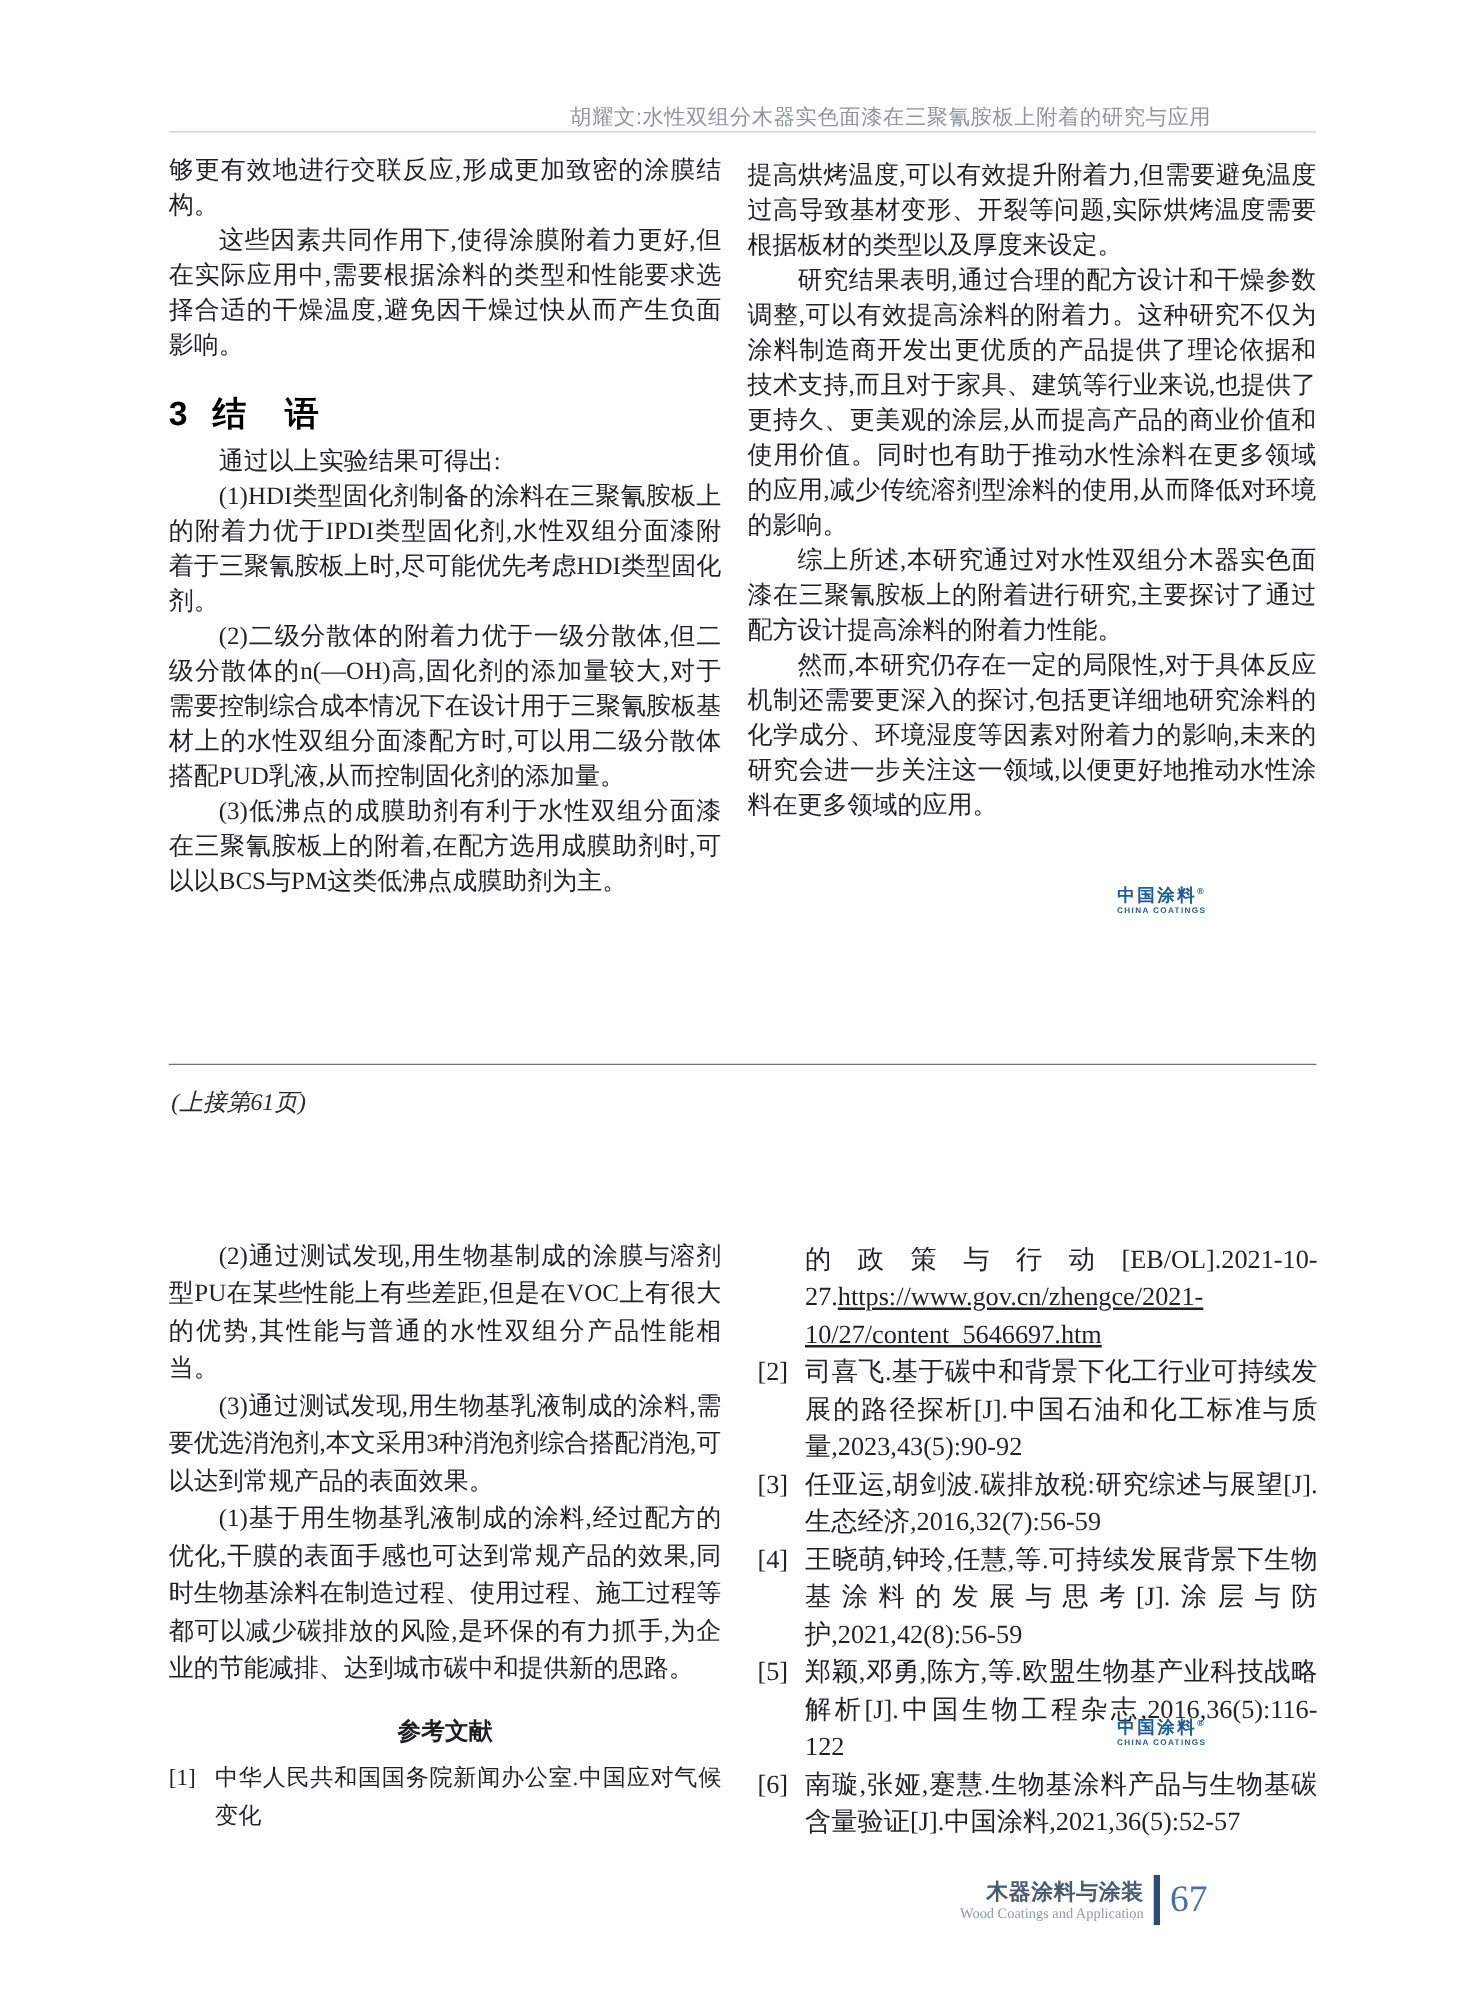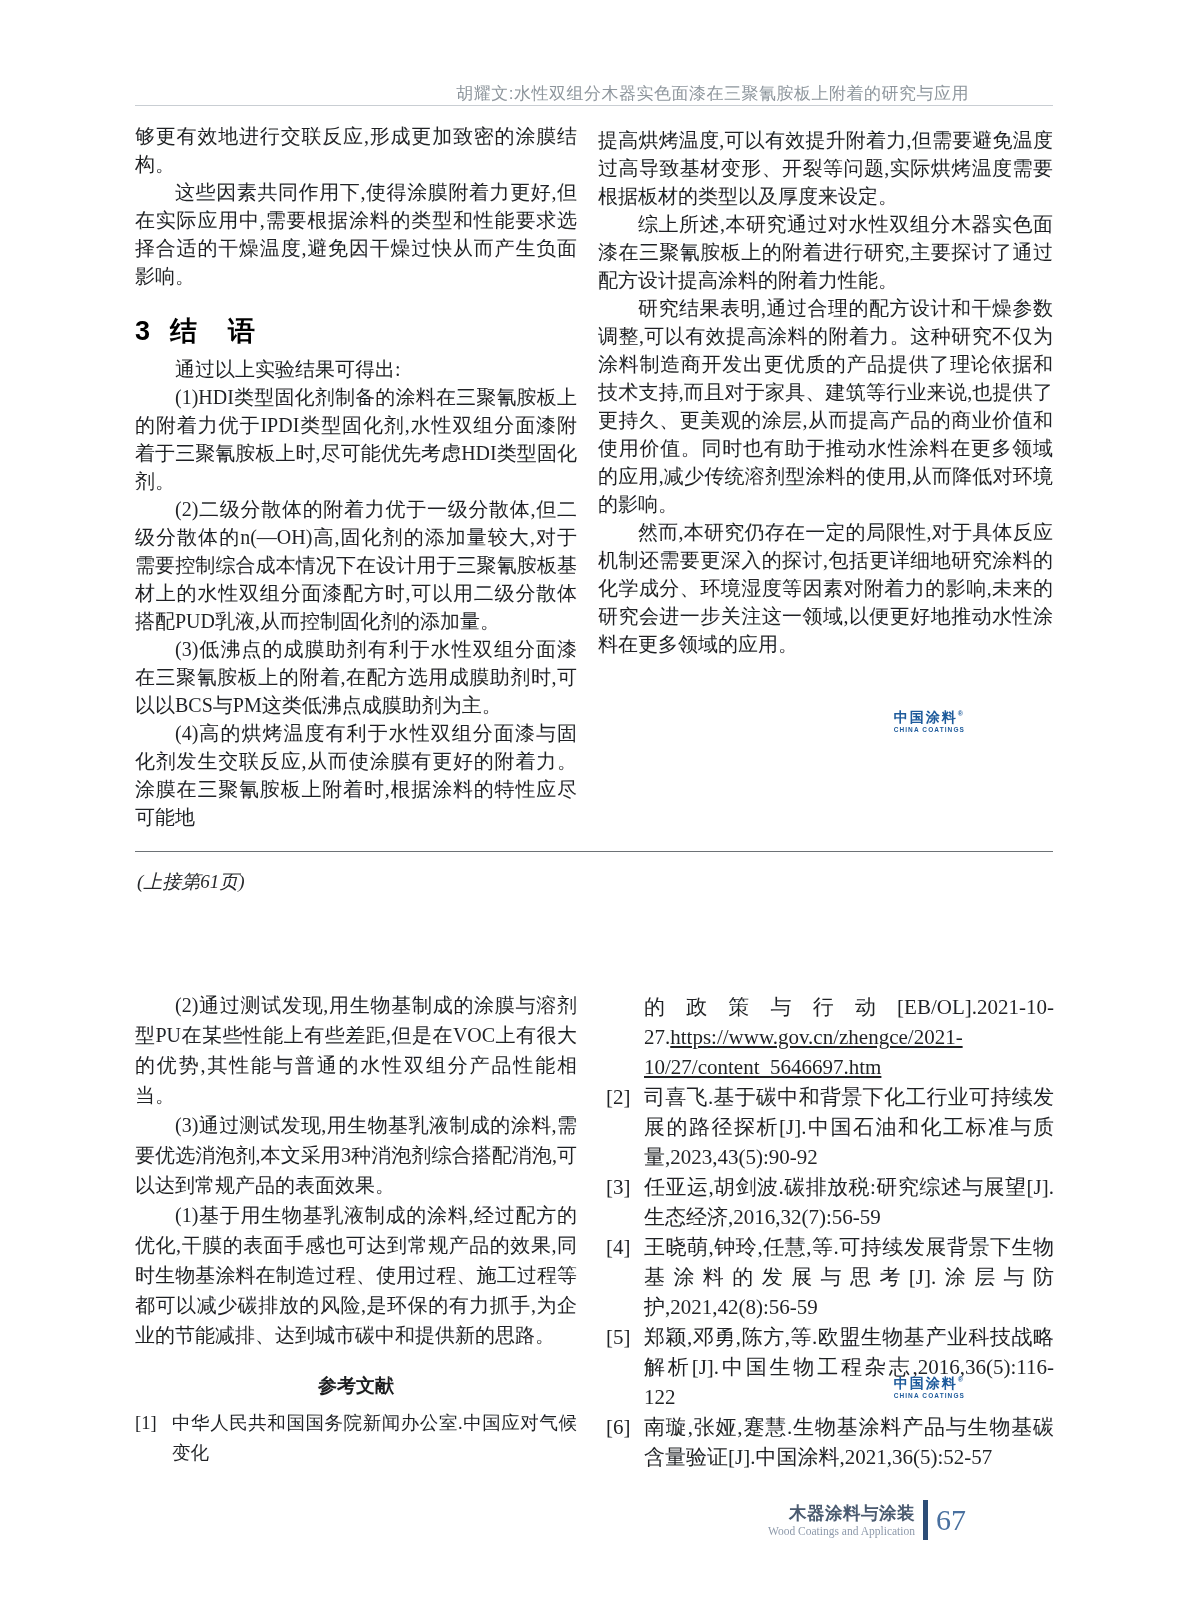--- a/index.html
+++ b/index.html
@@ -63,27 +63,26 @@
   <div class="col col-tl">
     <p class="noindent">够更有效地进行交联反应,形成更加致密的涂膜结构。</p>
     <p>这些因素共同作用下,使得涂膜附着力更好,但在实际应用中,需要根据涂料的类型和性能要求选择合适的干燥温度,避免因干燥过快从而产生负面影响。</p>
     <h2 class="sec-heading">
       <span class="sec-num">3</span><span>结　语</span>
     </h2>
     <p>通过以上实验结果可得出:</p>
     <p>(1)HDI类型固化剂制备的涂料在三聚氰胺板上的附着力优于IPDI类型固化剂,水性双组分面漆附着于三聚氰胺板上时,尽可能优先考虑HDI类型固化剂。</p>
     <p>(2)二级分散体的附着力优于一级分散体,但二级分散体的n(—OH)高,固化剂的添加量较大,对于需要控制综合成本情况下在设计用于三聚氰胺板基材上的水性双组分面漆配方时,可以用二级分散体搭配PUD乳液,从而控制固化剂的添加量。</p>
     <p>(3)低沸点的成膜助剂有利于水性双组分面漆在三聚氰胺板上的附着,在配方选用成膜助剂时,可以以BCS与PM这类低沸点成膜助剂为主。</p>
-    <p>(4)高的烘烤温度有利于水性双组分面漆与固化剂发生交联反应,从而使涂膜有更好的附着力。涂膜在三聚氰胺板上附着时,根据涂料的特性应尽可能地</p>
   </div>
 
   <div class="col col-tr">
     <p class="noindent">提高烘烤温度,可以有效提升附着力,但需要避免温度过高导致基材变形、开裂等问题,实际烘烤温度需要根据板材的类型以及厚度来设定。</p>
+    <p>研究结果表明,通过合理的配方设计和干燥参数调整,可以有效提高涂料的附着力。这种研究不仅为涂料制造商开发出更优质的产品提供了理论依据和技术支持,而且对于家具、建筑等行业来说,也提供了更持久、更美观的涂层,从而提高产品的商业价值和使用价值。同时也有助于推动水性涂料在更多领域的应用,减少传统溶剂型涂料的使用,从而降低对环境的影响。</p>
     <p>综上所述,本研究通过对水性双组分木器实色面漆在三聚氰胺板上的附着进行研究,主要探讨了通过配方设计提高涂料的附着力性能。</p>
-    <p>研究结果表明,通过合理的配方设计和干燥参数调整,可以有效提高涂料的附着力。这种研究不仅为涂料制造商开发出更优质的产品提供了理论依据和技术支持,而且对于家具、建筑等行业来说,也提供了更持久、更美观的涂层,从而提高产品的商业价值和使用价值。同时也有助于推动水性涂料在更多领域的应用,减少传统溶剂型涂料的使用,从而降低对环境的影响。</p>
     <p>然而,本研究仍存在一定的局限性,对于具体反应机制还需要更深入的探讨,包括更详细地研究涂料的化学成分、环境湿度等因素对附着力的影响,未来的研究会进一步关注这一领域,以便更好地推动水性涂料在更多领域的应用。</p>
   </div>
 
   <div class="logo logo-1">
     <div class="logo-cn"><span>中国涂料</span><sup>®</sup></div>
     <div class="logo-en">CHINA COATINGS</div>
   </div>
 
   <div class="mid-rule"></div>
   <div class="cont-note">(上接第61页)</div>

